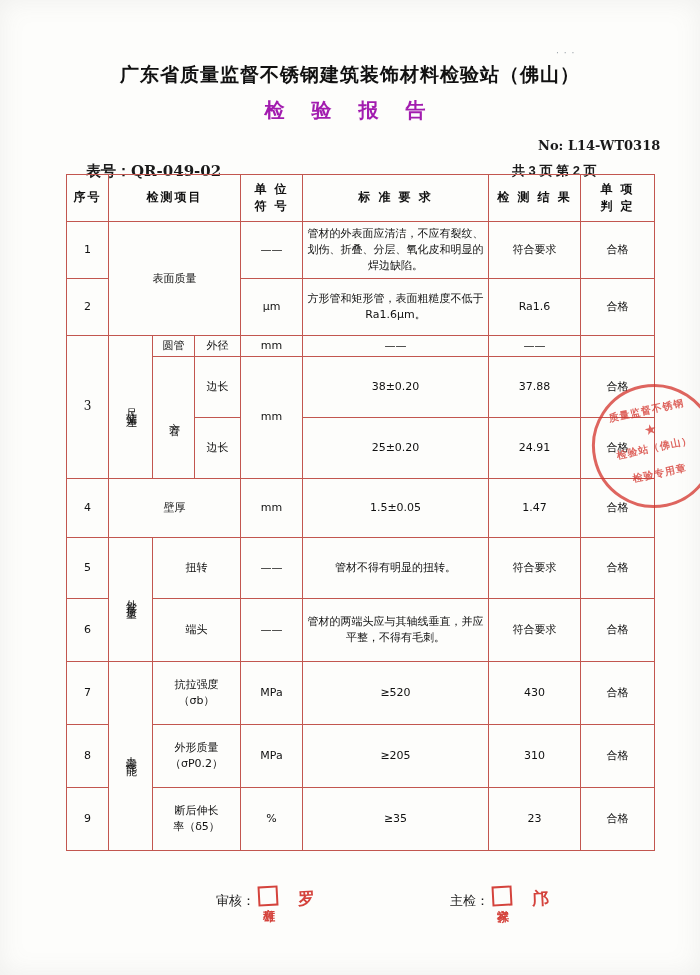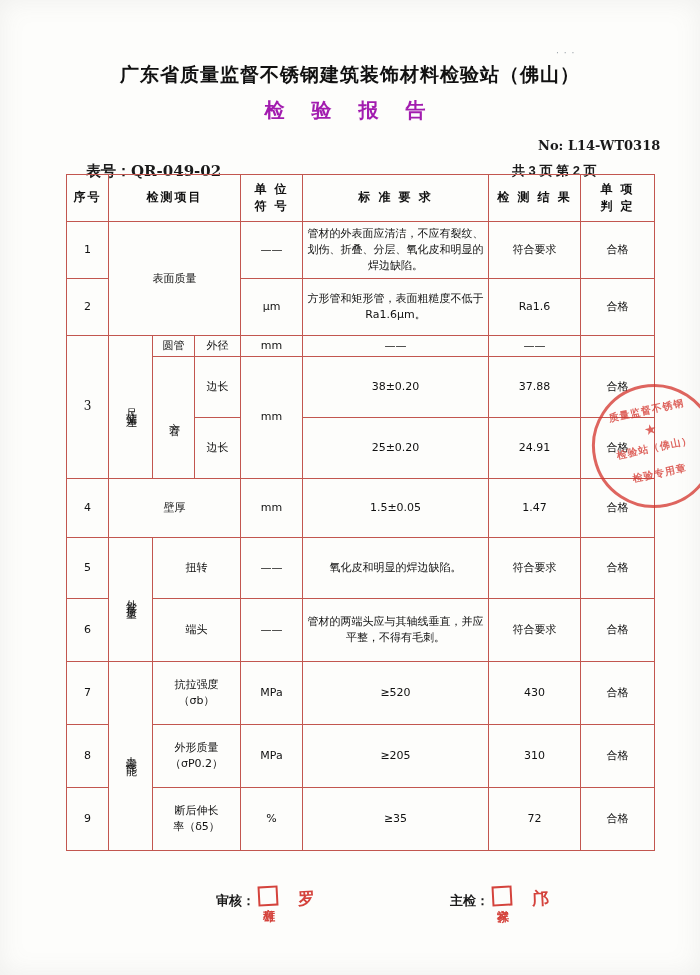--- a/index.html
+++ b/index.html
@@ -137,21 +137,21 @@
     position: absolute;
     left: 0;
     top: 886px;
     width: 700px;
     height: 50px;
   }
   .sig {
     position: absolute;
     font-family: "DejaVu Sans", sans-serif;
     font-size: 13px;
-    font-weight: bold;
+    font-weight: normal;
   }
   .sig-reviewer { left: 216px; top: 6px; }
   .sig-inspector { left: 450px; top: 6px; }
 
   
   .stamp-name {
     position: absolute;
     border: 2px solid #cf2a22;
     color: #cf2a22;
     font-family: "DejaVu Serif", serif;
@@ -312,21 +312,21 @@
       <td class="num">1.5±0.05</td>
       <td class="num">1.47</td>
       <td>合格</td>
     </tr>
 
     <tr>
       <td style="height:56px">5</td>
       <td rowspan="2"><span class="vert">外形质量</span></td>
       <td colspan="2">扭转</td>
       <td class="dash">——</td>
-      <td>氧化皮和明显的焊边缺陷。</td>
+      <td>管材不得有明显的扭转。</td>
       <td>符合要求</td>
       <td>合格</td>
     </tr>
 
     <tr>
       <td style="height:58px">6</td>
       <td colspan="2">端头</td>
       <td class="dash">——</td>
       <td class="left">管材的两端头应与其轴线垂直，并应平整，不得有毛刺。</td>
       <td>符合要求</td>
@@ -359,21 +359,21 @@
     </tr>
 
     <tr>
       <td style="height:58px">9</td>
       <td colspan="2">
         <div>断后伸长</div>
         <div>率（δ5）</div>
       </td>
       <td>%</td>
       <td class="num">≥35</td>
-      <td class="num">72</td>
+      <td class="num">23</td>
       <td>合格</td>
     </tr>
   </tbody>
     </table>
 
   <div class="footer">
     <div class="sig sig-reviewer">审核：</div>
     <div class="stamp-name stamp-a"><span class="col">有雄</span></div>
     <div class="stamp-name stamp-b">罗</div>
 

